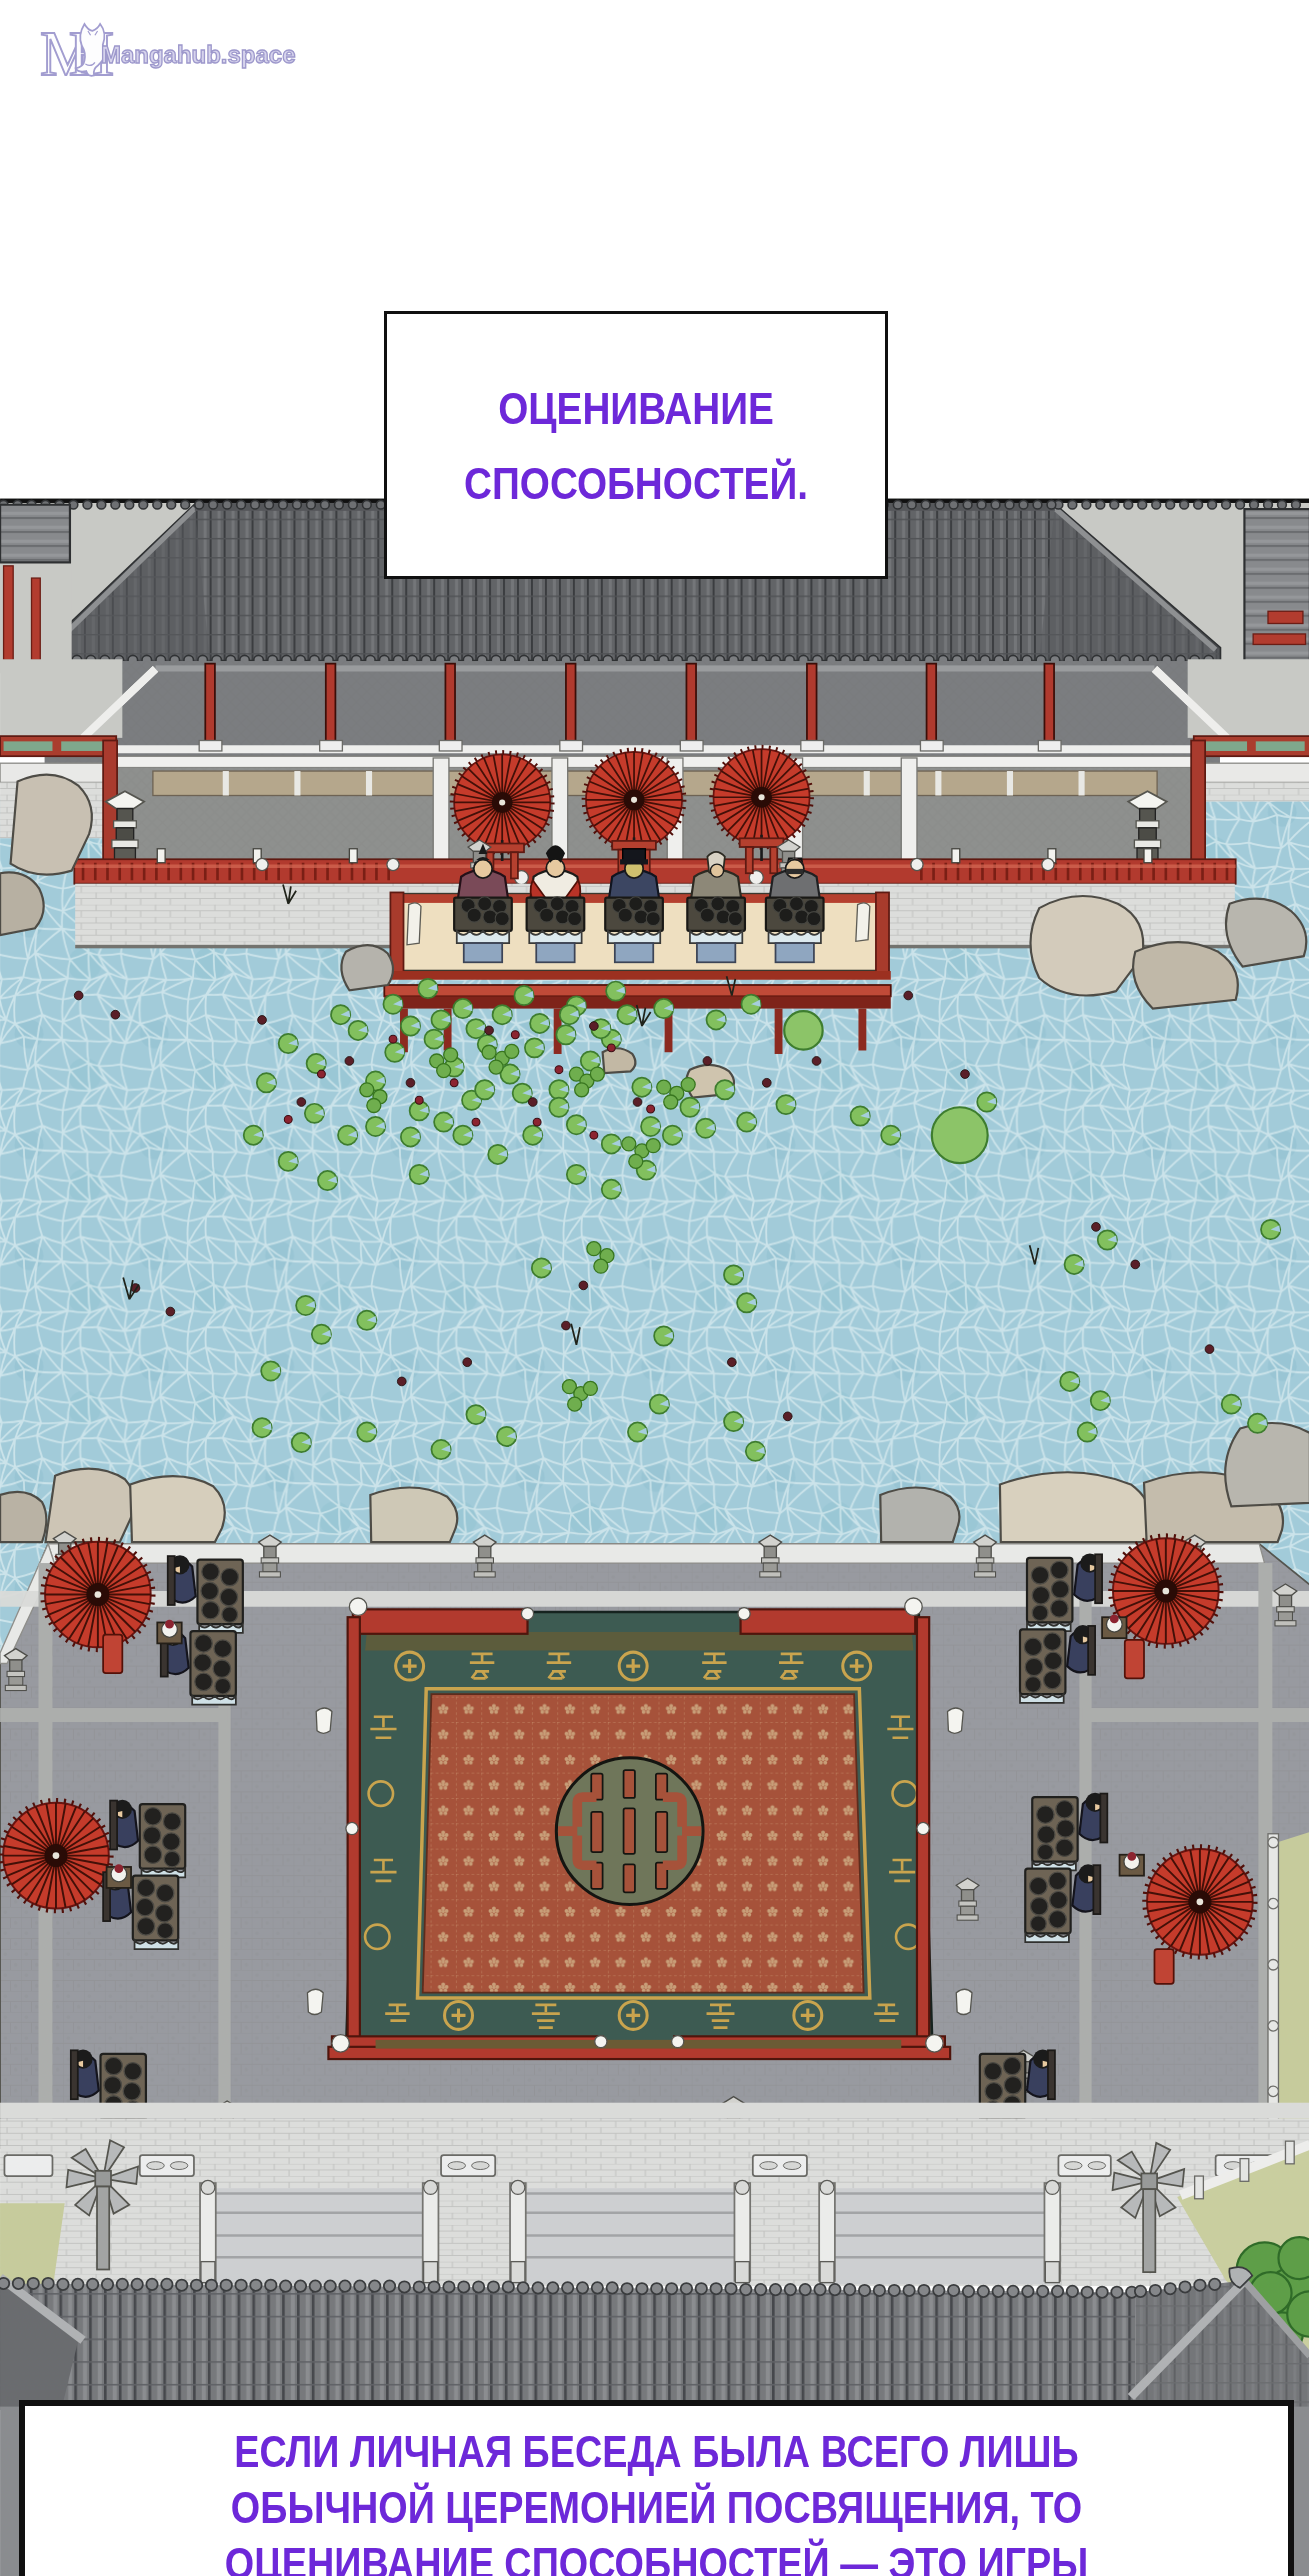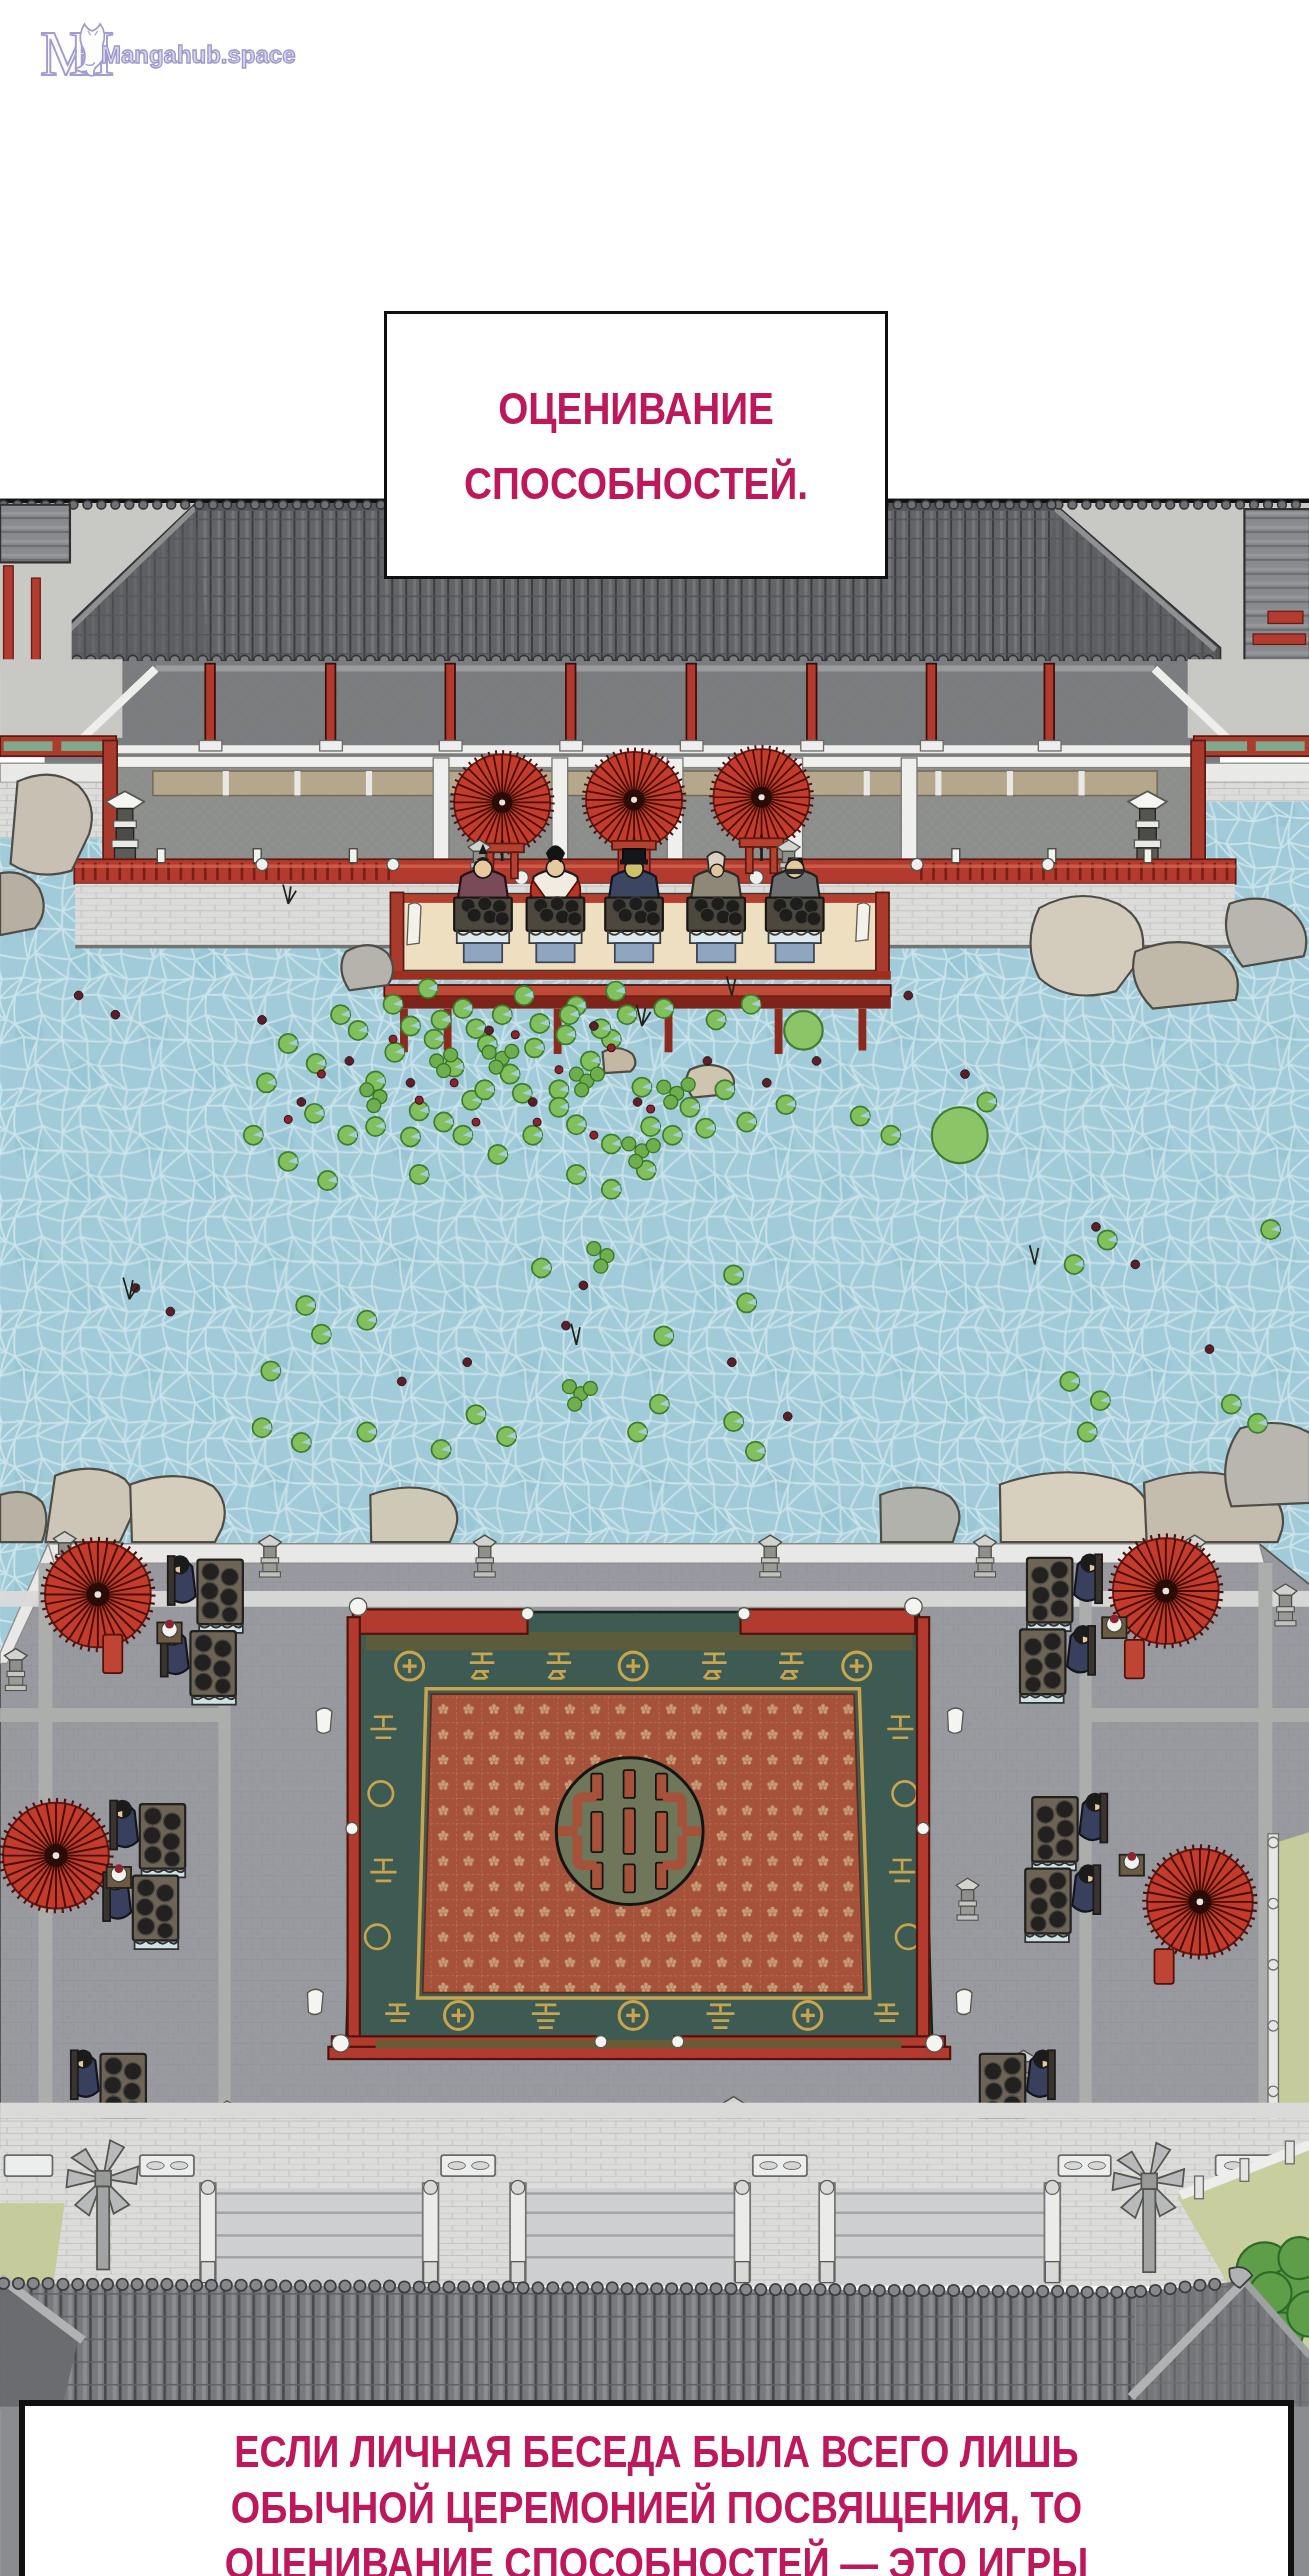--- a/index.html
+++ b/index.html
@@ -1,19 +1,19 @@
 <!DOCTYPE html>
 <html style="font-size:14px"><head>
 <meta charset="utf-8">
 <style>
   html,body{margin:0;padding:0;background:#fff;}
   #page{position:relative;width:1310px;height:2576px;overflow:hidden;background:#fff;
         font-family:"Liberation Sans", sans-serif;}
   .cap{position:absolute;background:#fff;border:4.4px solid #101010;box-sizing:border-box;
-       color:#be185d;text-align:center;font-weight:bold;}
+       color:#6d28d9;text-align:center;font-weight:bold;}
   #cap1{left:384px;top:311px;width:504px;height:268px;border-width:3.5px;}
   #cap1 .t{margin-top:57px;font-size:44px;line-height:75px;letter-spacing:0px;
            transform:scaleX(0.88);transform-origin:center;}
   #cap2{left:19px;top:2400px;width:1275px;height:227px;border-width:6.1px;}
   #cap2 .t{margin-top:18.3px;font-size:45px;line-height:56px;transform:scaleX(0.84);transform-origin:center;}
   #logo{position:absolute;left:40px;top:15.7px;color:#a9a4d6;}
 </style>
 </head>
 <body>
 <div id="page">

